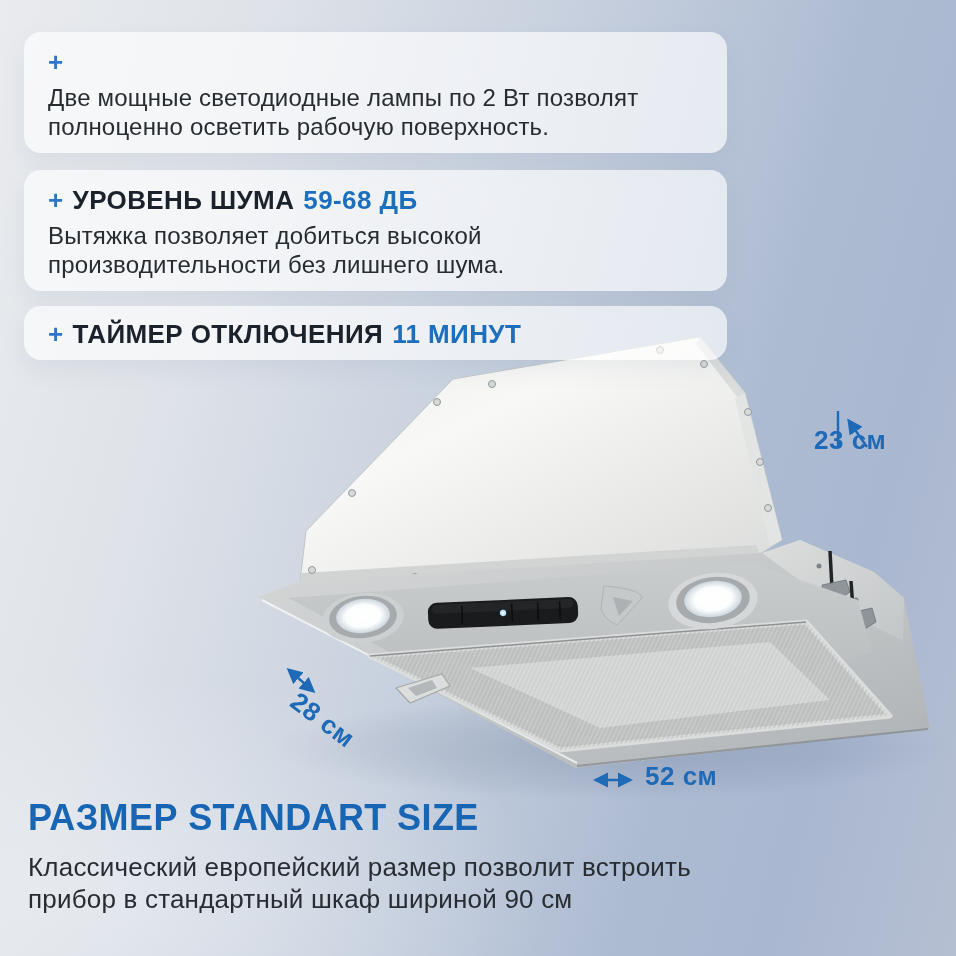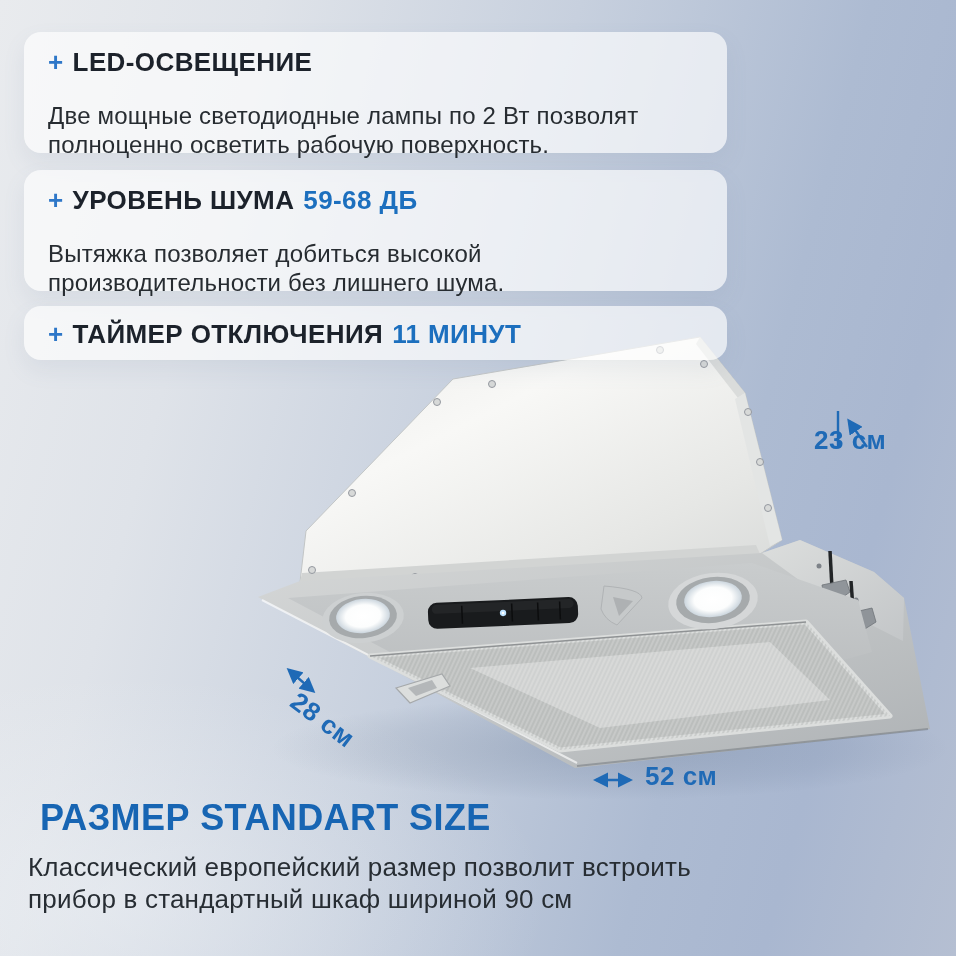--- a/index.html
+++ b/index.html
@@ -21,48 +21,46 @@
     z-index:3;
   }
   .card-title{
     display:flex;align-items:baseline;gap:9px;
     font-size:26px;font-weight:700;color:#1c222b;letter-spacing:.4px;
     white-space:nowrap;
   }
   .card-title .plus{color:#2e77c8;font-weight:700;}
   .card-title .hl{color:#1c6fbe;}
   .card-body{
-    margin-top:23px;font-size:24px;color:#272c31;line-height:1.21;
+    margin-top:5px;font-size:24px;color:#272c31;line-height:1.21;
     white-space:pre-line;letter-spacing:.2px;
   }
   .dim-label{
     position:absolute;font-size:26px;font-weight:700;color:#1f6ab6;
     letter-spacing:.5px;z-index:4;white-space:nowrap;
   }
   #dim-depth{transform:rotate(37deg);transform-origin:0 0;}
   .footer-title{
     position:absolute;left:28px;top:797px;
     font-size:36px;font-weight:700;color:#1765b3;letter-spacing:.4px;z-index:3;
     white-space:nowrap;
-    margin-left:12px;
   }
   .footer-body{
     position:absolute;left:28px;top:852px;
     font-size:26px;color:#272d33;line-height:1.22;white-space:pre-line;z-index:3;
     letter-spacing:.2px;
   }
   #hood-svg{position:absolute;left:0;top:0;z-index:1;}
 </style>
 </head>
 <body>
 
 <div class="card" style="top:32px;height:121px">
   <div class="card-title">
     <span class="plus">+</span>
-    <span>LED-ОСВЕЩЕНИЕ</span>
     <span class="hl"></span>
   </div>
   <div class="card-body">Две мощные светодиодные лампы по 2 Вт позволят
 полноценно осветить рабочую поверхность.</div>
 </div>
 
 <div class="card" style="top:170px;height:121px">
   <div class="card-title">
     <span class="plus">+</span>
     <span>УРОВЕНЬ ШУМА</span>

